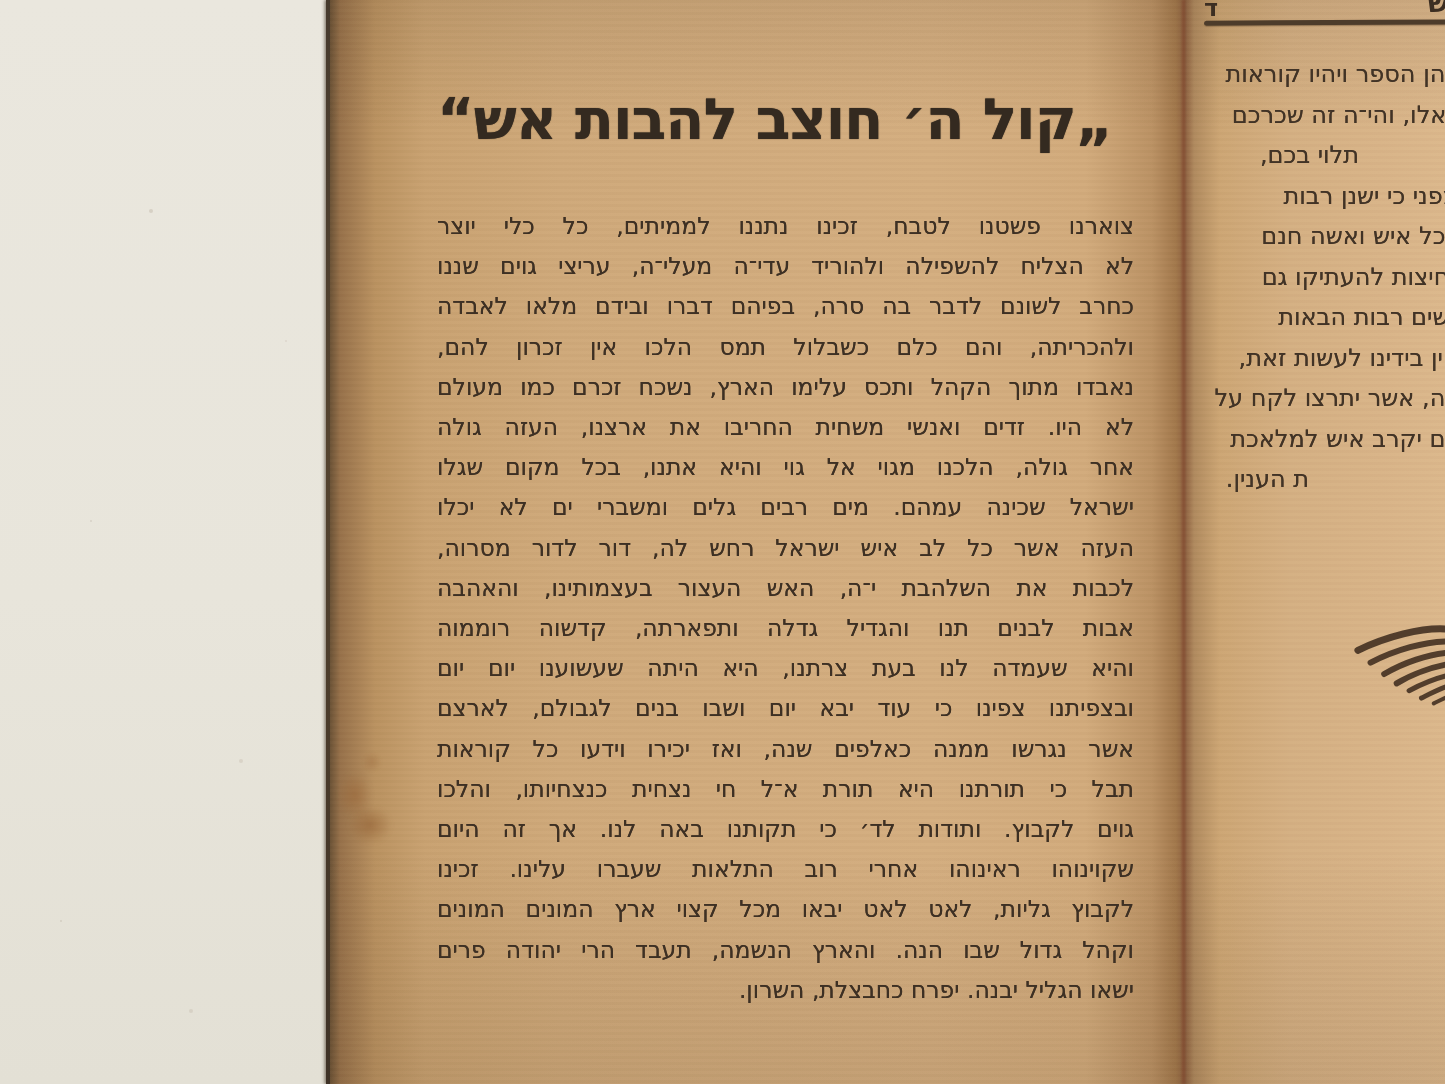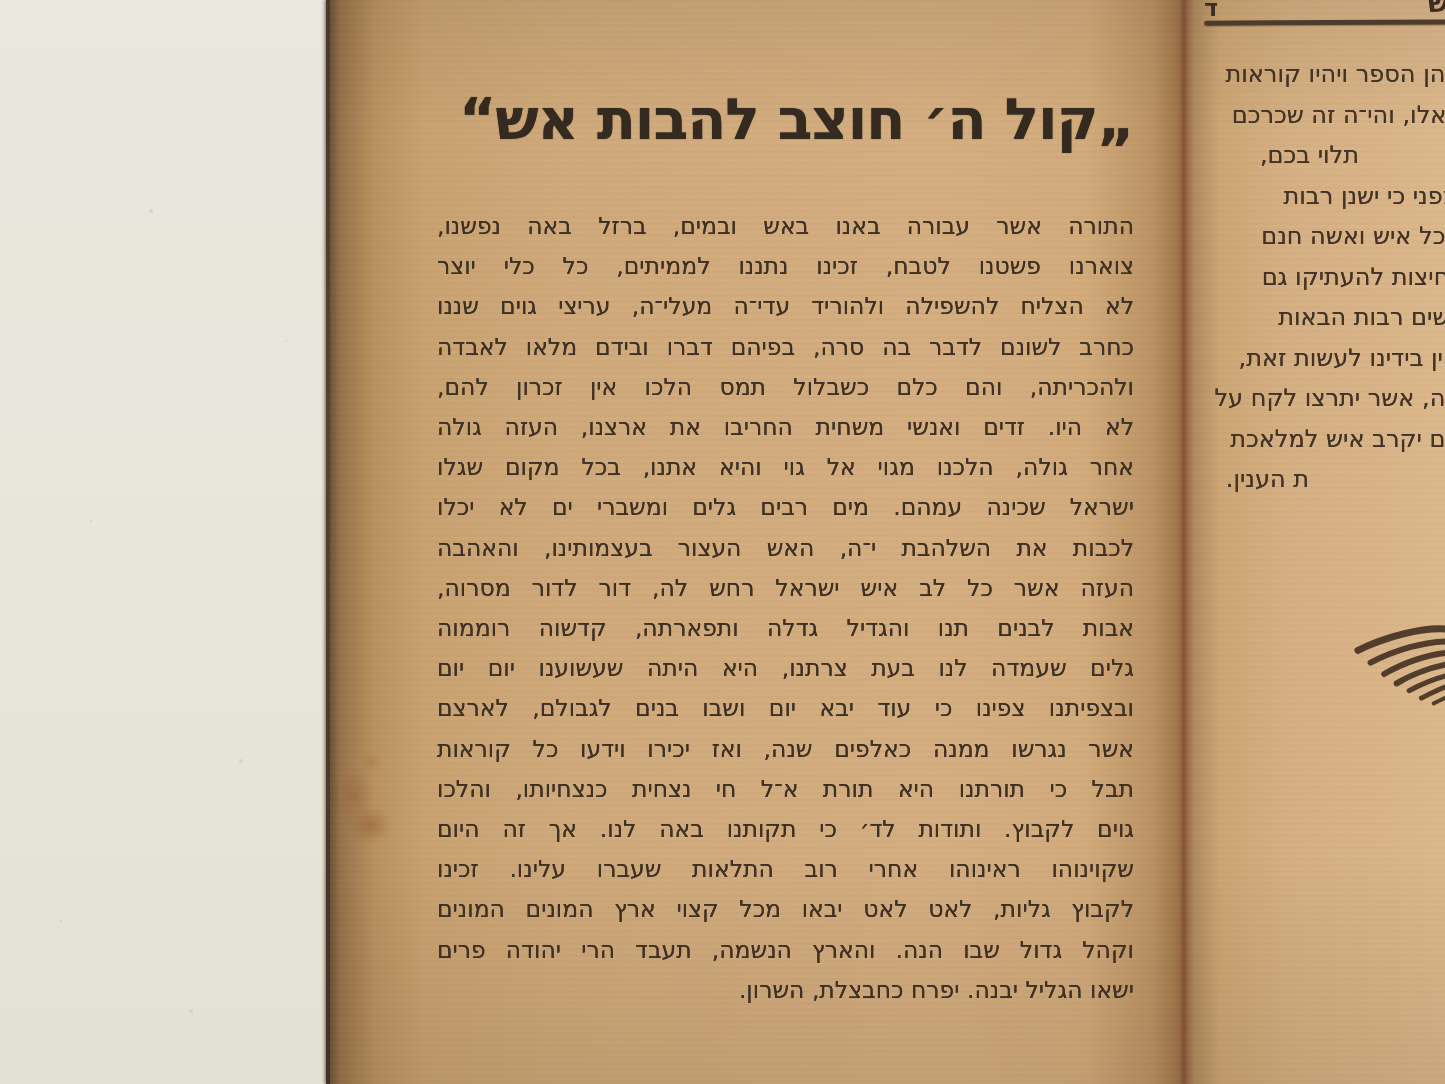--- a/index.html
+++ b/index.html
@@ -29,21 +29,21 @@
   .crease{position:absolute;left:1182px;top:0;width:3px;height:1084px;
     background:rgba(125,62,40,.5);filter:blur(1px);}
   
   .stain-a{position:absolute;left:338px;top:772px;width:34px;height:46px;border-radius:50%;
     background:radial-gradient(closest-side,rgba(150,95,48,.45),rgba(150,95,48,0));filter:blur(2px);}
   .stain-b{position:absolute;left:348px;top:806px;width:44px;height:38px;border-radius:50%;
     background:radial-gradient(closest-side,rgba(138,86,42,.5),rgba(138,86,42,0));filter:blur(2px);}
   .stain-c{position:absolute;left:362px;top:752px;width:20px;height:20px;border-radius:50%;
     background:radial-gradient(closest-side,rgba(150,100,55,.32),rgba(150,100,55,0));filter:blur(1px);}
   
-  .title{position:absolute;left:437px;top:86px;width:697px;text-align:right;direction:rtl;
+  .title{position:absolute;left:437px;top:86px;width:697px;text-align:left;direction:rtl;
     font-size:57px;font-weight:bold;color:#342a20;letter-spacing:-1px;
     text-shadow:0 0 1px rgba(50,40,28,.9);}
   .body-col{position:absolute;left:437px;top:206px;width:697px;direction:rtl;
     font-size:23.5px;line-height:40.2px;color:#3d3024;text-shadow:0 0 .6px rgba(62,46,32,.85);}
   .jline{text-align:justify;text-align-last:justify;}
   .jline.end{text-align-last:right;}
   
   .page-right{position:absolute;left:1190px;top:0;width:255px;height:1084px;overflow:hidden;}
   .pagenum{position:absolute;left:14px;top:-6px;font-size:24px;font-weight:bold;color:#3c2e22;}
   .corner-letter{position:absolute;right:-4px;top:-14px;font-size:28px;font-weight:bold;color:#3c2e22;}
@@ -65,32 +65,32 @@
   <div class="book"></div>
   <div class="book-tone"></div>
   <div class="stain-a"></div>
   <div class="stain-b"></div>
   <div class="stain-c"></div>
   <div class="crease"></div>
 
   <div class="title">„קול ה׳ חוצב להבות אש“</div>
 
   <div class="body-col">
-    <div class="jline">התורה אשר עבורה באנו באש ובמים, ברזל באה נפשנו,</div>
     <div class="jline">צוארנו פשטנו לטבח, זכינו נתננו לממיתים, כל כלי יוצר</div>
     <div class="jline">לא הצליח להשפילה ולהוריד עדי־ה מעלי־ה, עריצי גוים שננו</div>
     <div class="jline">כחרב לשונם לדבר בה סרה, בפיהם דברו ובידם מלאו לאבדה</div>
     <div class="jline">ולהכריתה, והם כלם כשבלול תמס הלכו אין זכרון להם,</div>
+    <div class="jline">נאבדו מתוך הקהל ותכס עלימו הארץ, נשכח זכרם כמו מעולם</div>
     <div class="jline">לא היו. זדים ואנשי משחית החריבו את ארצנו, העזה גולה</div>
     <div class="jline">אחר גולה, הלכנו מגוי אל גוי והיא אתנו, בכל מקום שגלו</div>
     <div class="jline">ישראל שכינה עמהם. מים רבים גלים ומשברי ים לא יכלו</div>
+    <div class="jline">העזה אשר כל לב איש ישראל רחש לה, דור לדור מסרוה,</div>
     <div class="jline">לכבות את השלהבת י־ה, האש העצור בעצמותינו, והאהבה</div>
-    <div class="jline">העזה אשר כל לב איש ישראל רחש לה, דור לדור מסרוה,</div>
     <div class="jline">אבות לבנים תנו והגדיל גדלה ותפארתה, קדשוה רוממוה</div>
-    <div class="jline">גלים שעמדה לנו בעת צרתנו, היא היתה שעשוענו יום יום</div>
+    <div class="jline">והיא שעמדה לנו בעת צרתנו, היא היתה שעשוענו יום יום</div>
     <div class="jline">ובצפיתנו צפינו כי עוד יבא יום ושבו בנים לגבולם, לארצם</div>
     <div class="jline">אשר נגרשו ממנה כאלפים שנה, ואז יכירו וידעו כל קוראות</div>
     <div class="jline">תבל כי תורתנו היא תורת א־ל חי נצחית כנצחיותו, והלכו</div>
     <div class="jline">גוים לקבוץ. ותודות לד׳ כי תקותנו באה לנו. אך זה היום</div>
     <div class="jline">שקוינוהו ראינוהו אחרי רוב התלאות שעברו עלינו. זכינו</div>
     <div class="jline">לקבוץ גליות, לאט לאט יבאו מכל קצוי ארץ המונים המונים</div>
     <div class="jline">וקהל גדול שבו הנה. והארץ הנשמה, תעבד הרי יהודה פרים</div>
     <div class="jline end">ישאו הגליל יבנה. יפרח כחבצלת, השרון.</div>
   </div>
 

